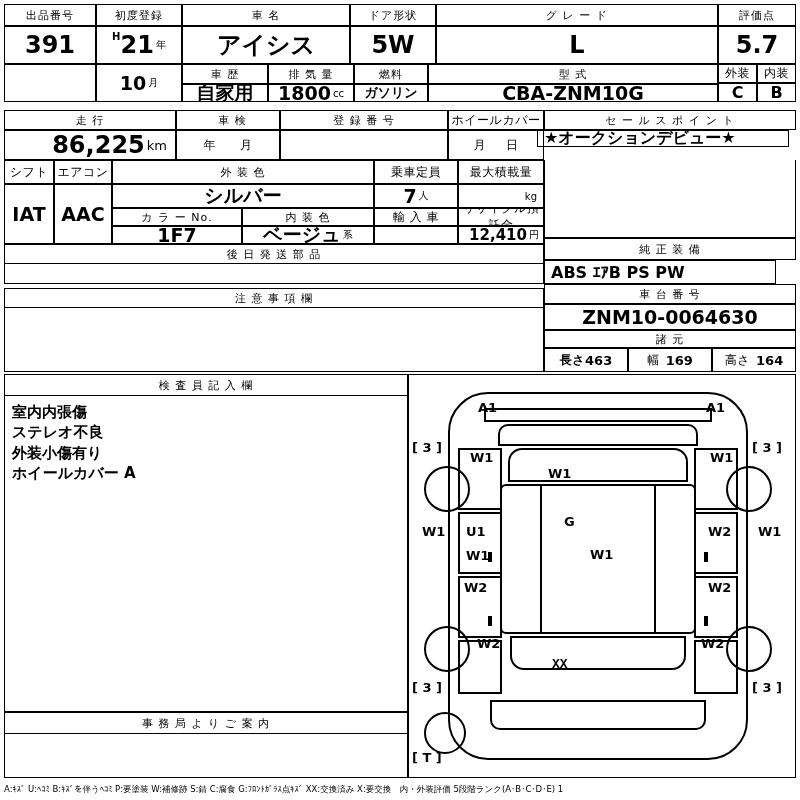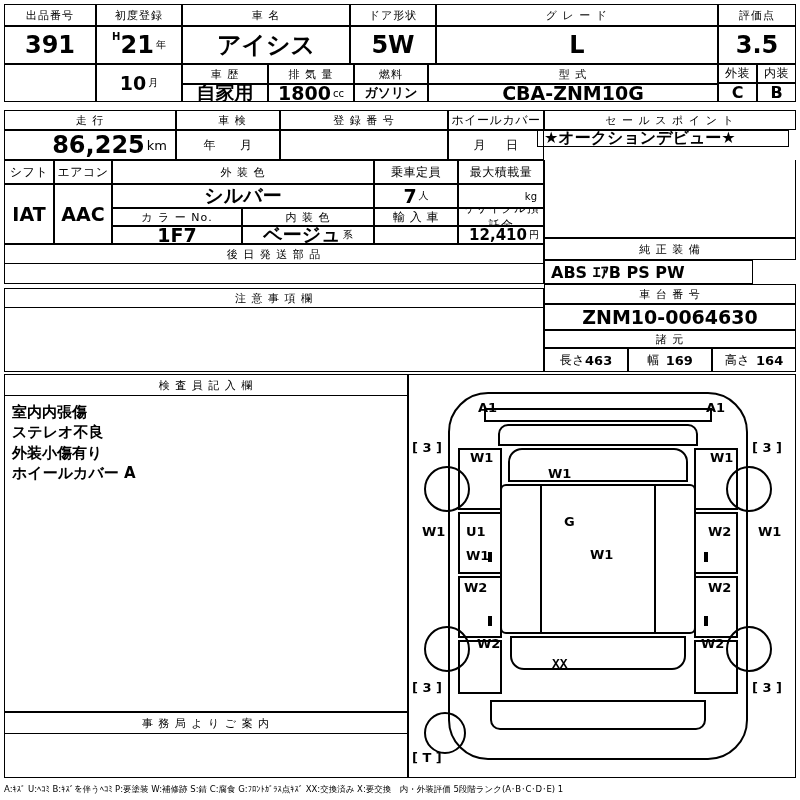--- a/index.html
+++ b/index.html
@@ -52,21 +52,21 @@
   <div class="cell lbl" style="left:182px;top:4px;width:168px;height:22px;">車 名</div>
   <div class="cell val-l" style="left:182px;top:26px;width:168px;height:38px;">アイシス</div>
 
   <div class="cell lbl" style="left:350px;top:4px;width:86px;height:22px;">ドア形状</div>
   <div class="cell val-l" style="left:350px;top:26px;width:86px;height:38px;">5W</div>
 
   <div class="cell lbl" style="left:436px;top:4px;width:282px;height:22px;">グ レ ー ド</div>
   <div class="cell val-l" style="left:436px;top:26px;width:282px;height:38px;">L</div>
 
   <div class="cell lbl" style="left:718px;top:4px;width:78px;height:22px;">評価点</div>
-  <div class="cell val-l" style="left:718px;top:26px;width:78px;height:38px;">3.5</div>
+  <div class="cell val-l" style="left:718px;top:26px;width:78px;height:38px;">5.7</div>
   <div class="cell lbl-sm" style="left:718px;top:64px;width:39px;height:19px;">外装</div>
   <div class="cell lbl-sm" style="left:757px;top:64px;width:39px;height:19px;">内装</div>
   <div class="cell val-m" style="left:718px;top:83px;width:39px;height:19px;">C</div>
   <div class="cell val-m" style="left:757px;top:83px;width:39px;height:19px;">B</div>
 
   <div class="cell lbl" style="left:182px;top:64px;width:86px;height:20px;">車 歴</div>
   <div class="cell val" style="left:182px;top:84px;width:86px;height:18px;">自家用</div>
 
   <div class="cell lbl" style="left:268px;top:64px;width:86px;height:20px;">排 気 量</div>
   <div class="cell" style="left:268px;top:84px;width:86px;height:18px;">
@@ -135,30 +135,30 @@
   <div class="cell lbl-sm" style="left:458px;top:208px;width:86px;height:18px;">リサイクル預託金</div>
   <div class="cell" style="left:458px;top:226px;width:86px;height:18px;justify-content:flex-end;padding-right:4px;">
     <span class="val-s" style="font-size:15px;">12,410</span>
     <span class="sub">円</span>
   </div>
 
   <div class="cell lbl" style="left:4px;top:244px;width:540px;height:20px;">後 日 発 送 部 品</div>
   <div class="cell" style="left:4px;top:264px;width:540px;height:20px;border-top:none;"></div>
 
   <div class="cell lbl" style="left:544px;top:238px;width:252px;height:22px;">純 正 装 備</div>
-  <div class="cell val-m left" style="left:544px;top:260px;width:209px;height:24px;">ABS ｴｱB PS PW</div>
+  <div class="cell val-m left" style="left:544px;top:260px;width:232px;height:24px;">ABS ｴｱB PS PW</div>
 
   <div class="cell lbl" style="left:4px;top:288px;width:540px;height:20px;">注 意 事 項 欄</div>
   <div class="cell" style="left:4px;top:308px;width:540px;height:64px;border-top:none;"></div>
 
   <div class="cell lbl" style="left:544px;top:284px;width:252px;height:20px;">車 台 番 号</div>
   <div class="cell val" style="left:544px;top:304px;width:252px;height:26px;">ZNM10-0064630</div>
   <div class="cell lbl" style="left:544px;top:330px;width:252px;height:18px;">諸 元</div>
   <div class="cell" style="left:544px;top:348px;width:84px;height:24px;">
-    <span class="lbl-sm" style="">長さ</span>
+    <span class="lbl-sm" style="font-weight:bold;">長さ</span>
     <span class="val-s">463</span>
   </div>
   <div class="cell" style="left:628px;top:348px;width:84px;height:24px;">
     <span class="lbl-sm" style="margin-right:6px;">幅</span>
     <span class="val-s">169</span>
   </div>
   <div class="cell" style="left:712px;top:348px;width:84px;height:24px;">
     <span class="lbl-sm" style="margin-right:6px;">高さ</span>
     <span class="val-s">164</span>
   </div>

